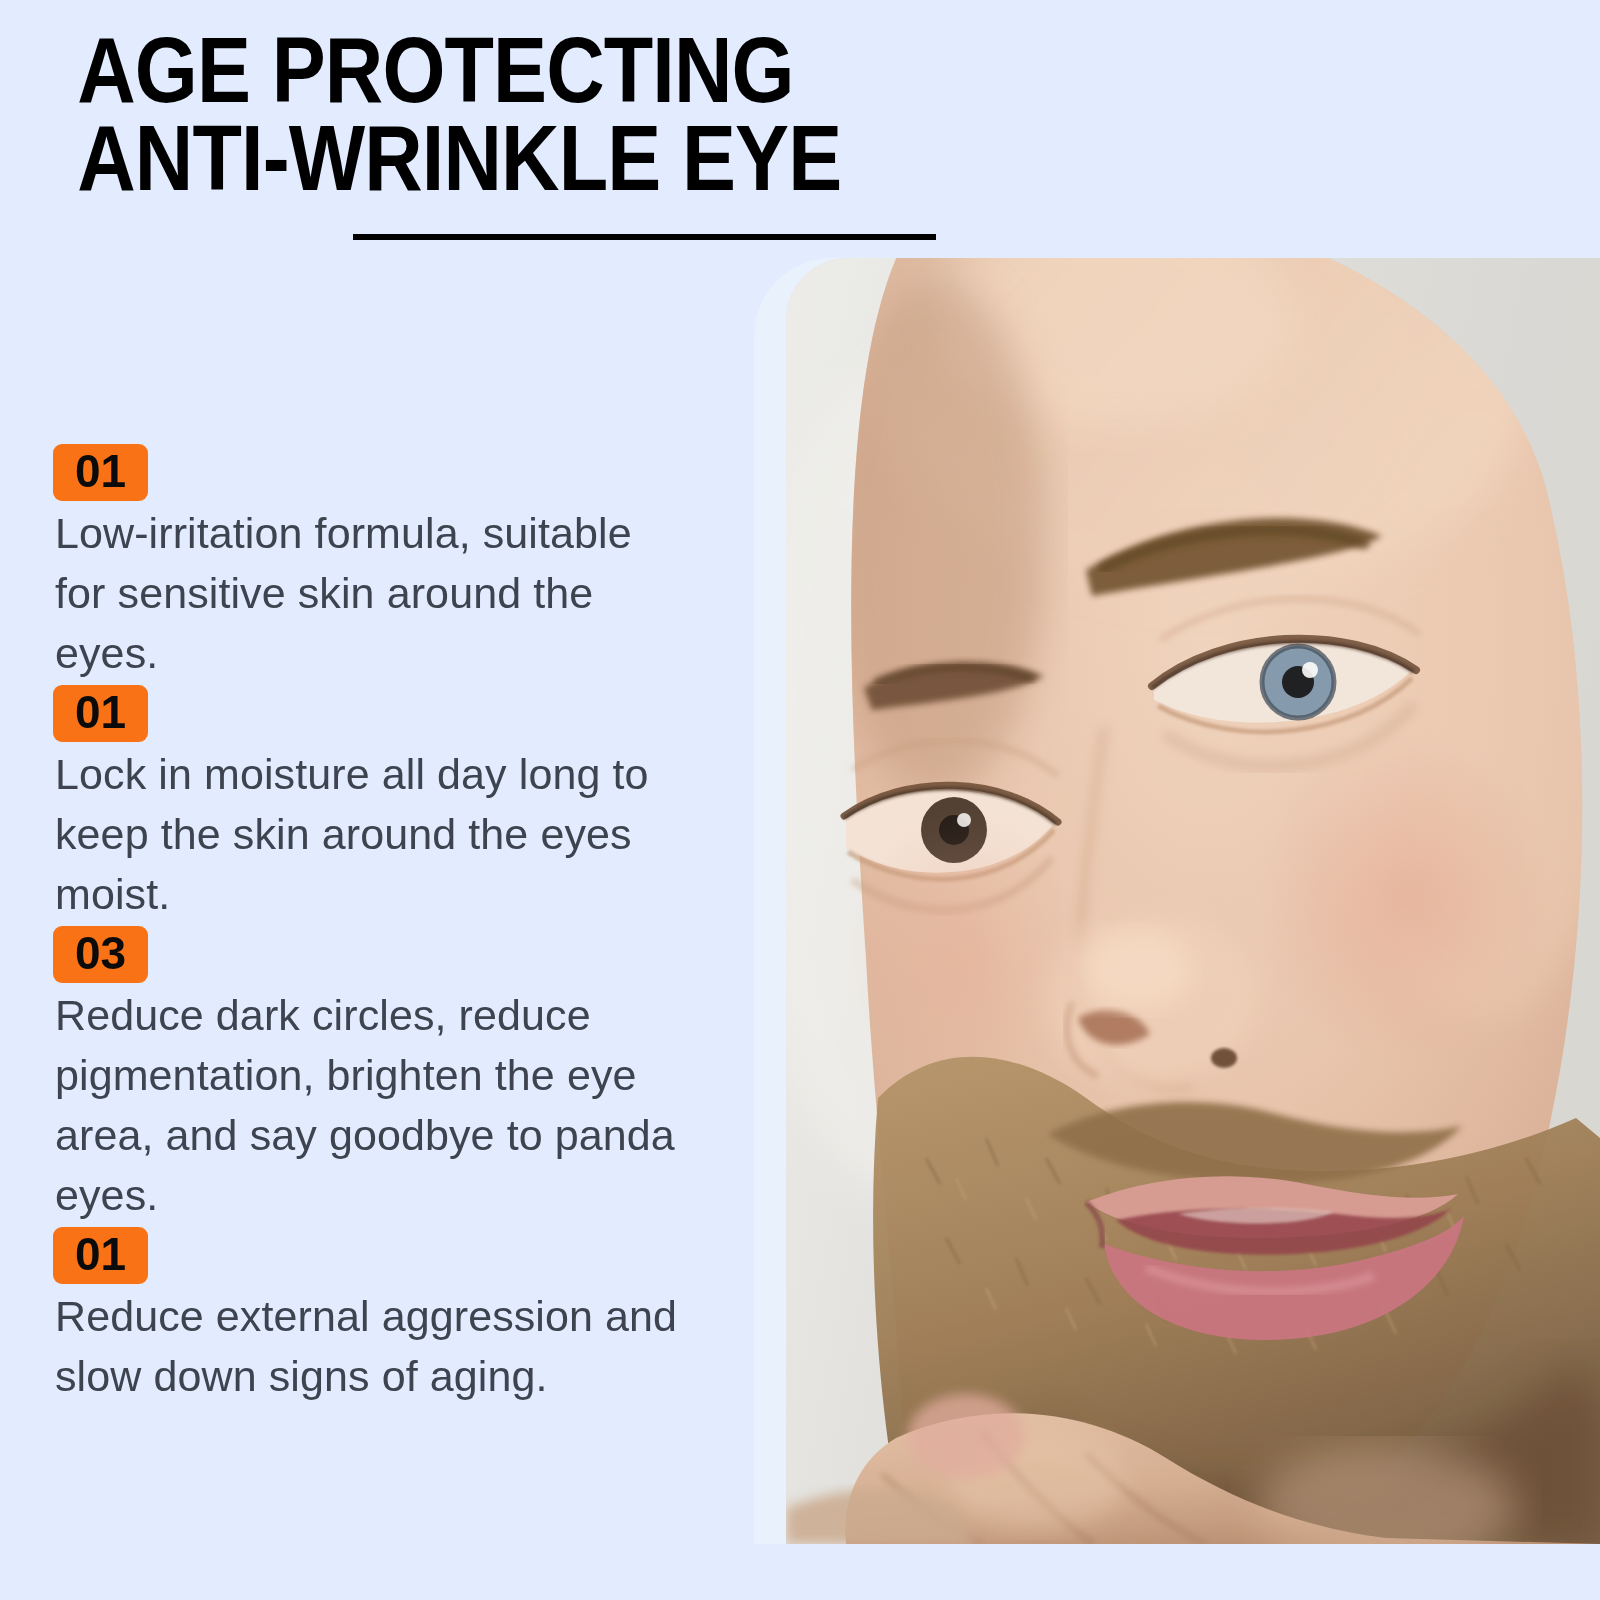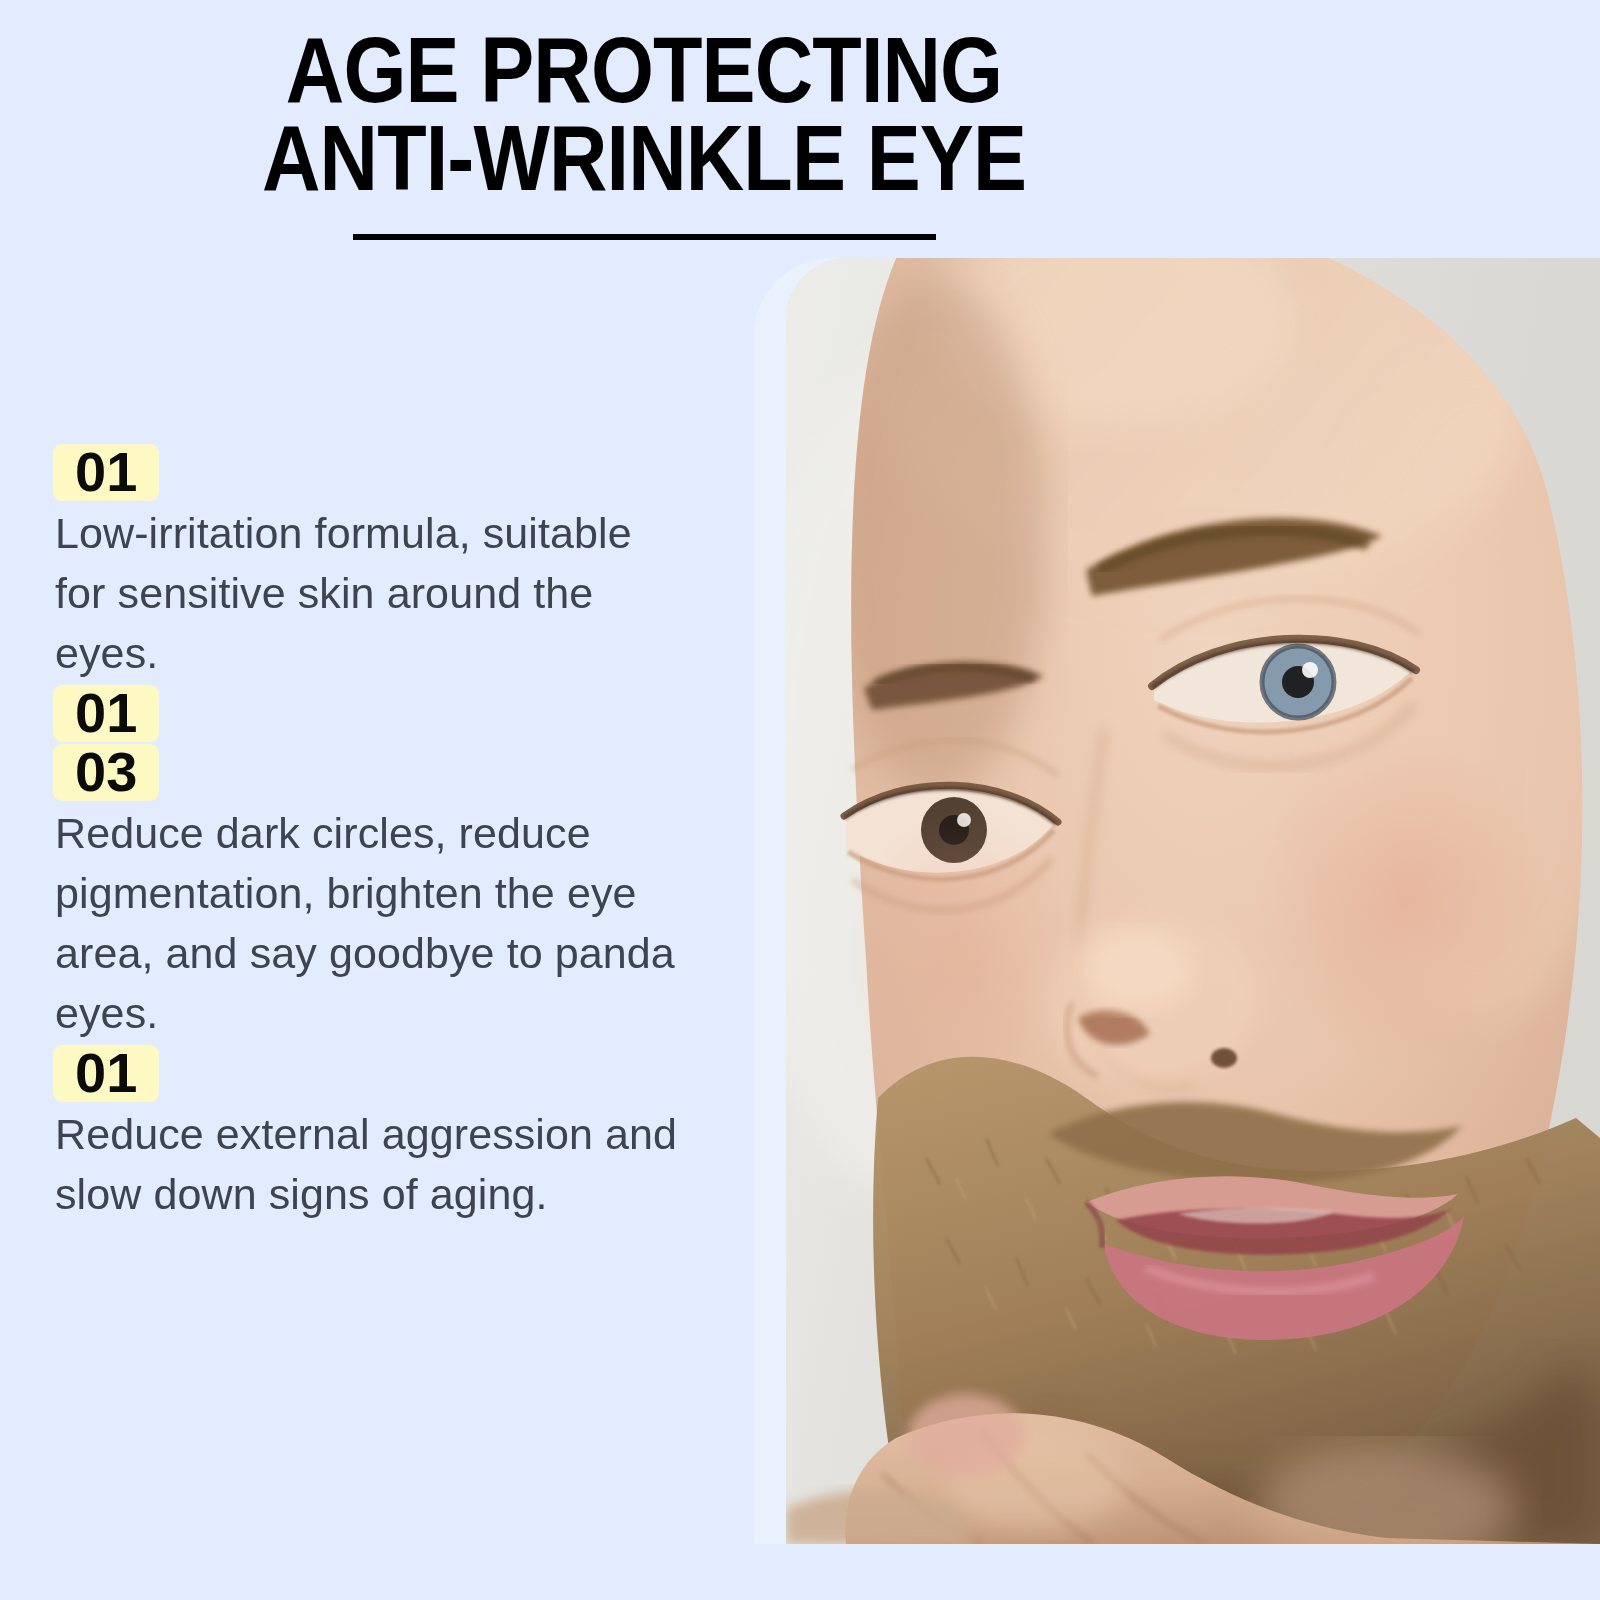--- a/index.html
+++ b/index.html
@@ -14,21 +14,20 @@
     overflow: hidden;
     position: relative;
   }
 
   
   #title-block {
     position: absolute;
     top: 26px;
     left: 0;
     width: 1288px;
-    text-align: center;
   }
   .title-line {
     font-family: "Liberation Sans Narrow", "Liberation Sans", sans-serif;
     font-weight: 700;
     font-size: 92px;
     line-height: 88px;
     letter-spacing: -1px;
     color: #000000;
     transform: scaleX(0.88);
     transform-origin: center center;
@@ -70,26 +69,26 @@
   
   #feature-list {
     position: absolute;
     left: 53px;
     top: 444px;
     width: 648px;
   }
   .feature-item { margin-bottom: 2px; }
   .feature-badge {
     display: inline-block;
-    background: #fef9c3;
+    background: #f97316;
     border-radius: 9px;
     padding: 4px 22px 6px 22px;
     font-family: "Liberation Sans Narrow", "Liberation Sans", sans-serif;
     font-weight: 700;
-    font-size: 56px;
+    font-size: 46px;
     line-height: 47px;
     color: #0b0b0b;
     letter-spacing: 0px;
   }
   .feature-text {
     margin: 2px 12px 0 2px;
     font-family: "Liberation Sans Narrow", "Liberation Sans", sans-serif;
     font-weight: 400;
     font-size: 43px;
     line-height: 60px;
@@ -300,20 +299,21 @@
 
 <div id="feature-list">
 
   <div class="feature-item">
     <span class="feature-badge">01</span>
     <p class="feature-text">Low-irritation formula, suitable for sensitive skin around the eyes.</p>
   </div>
 
   <div class="feature-item">
     <span class="feature-badge">01</span>
+    <p class="feature-text">Lock in moisture all day long to keep the skin around the eyes moist.</p>
   </div>
 
   <div class="feature-item">
     <span class="feature-badge">03</span>
     <p class="feature-text">Reduce dark circles, reduce pigmentation, brighten the eye area, and say goodbye to panda eyes.</p>
   </div>
 
   <div class="feature-item">
     <span class="feature-badge">01</span>
     <p class="feature-text">Reduce external aggression and slow down signs of aging.</p>

